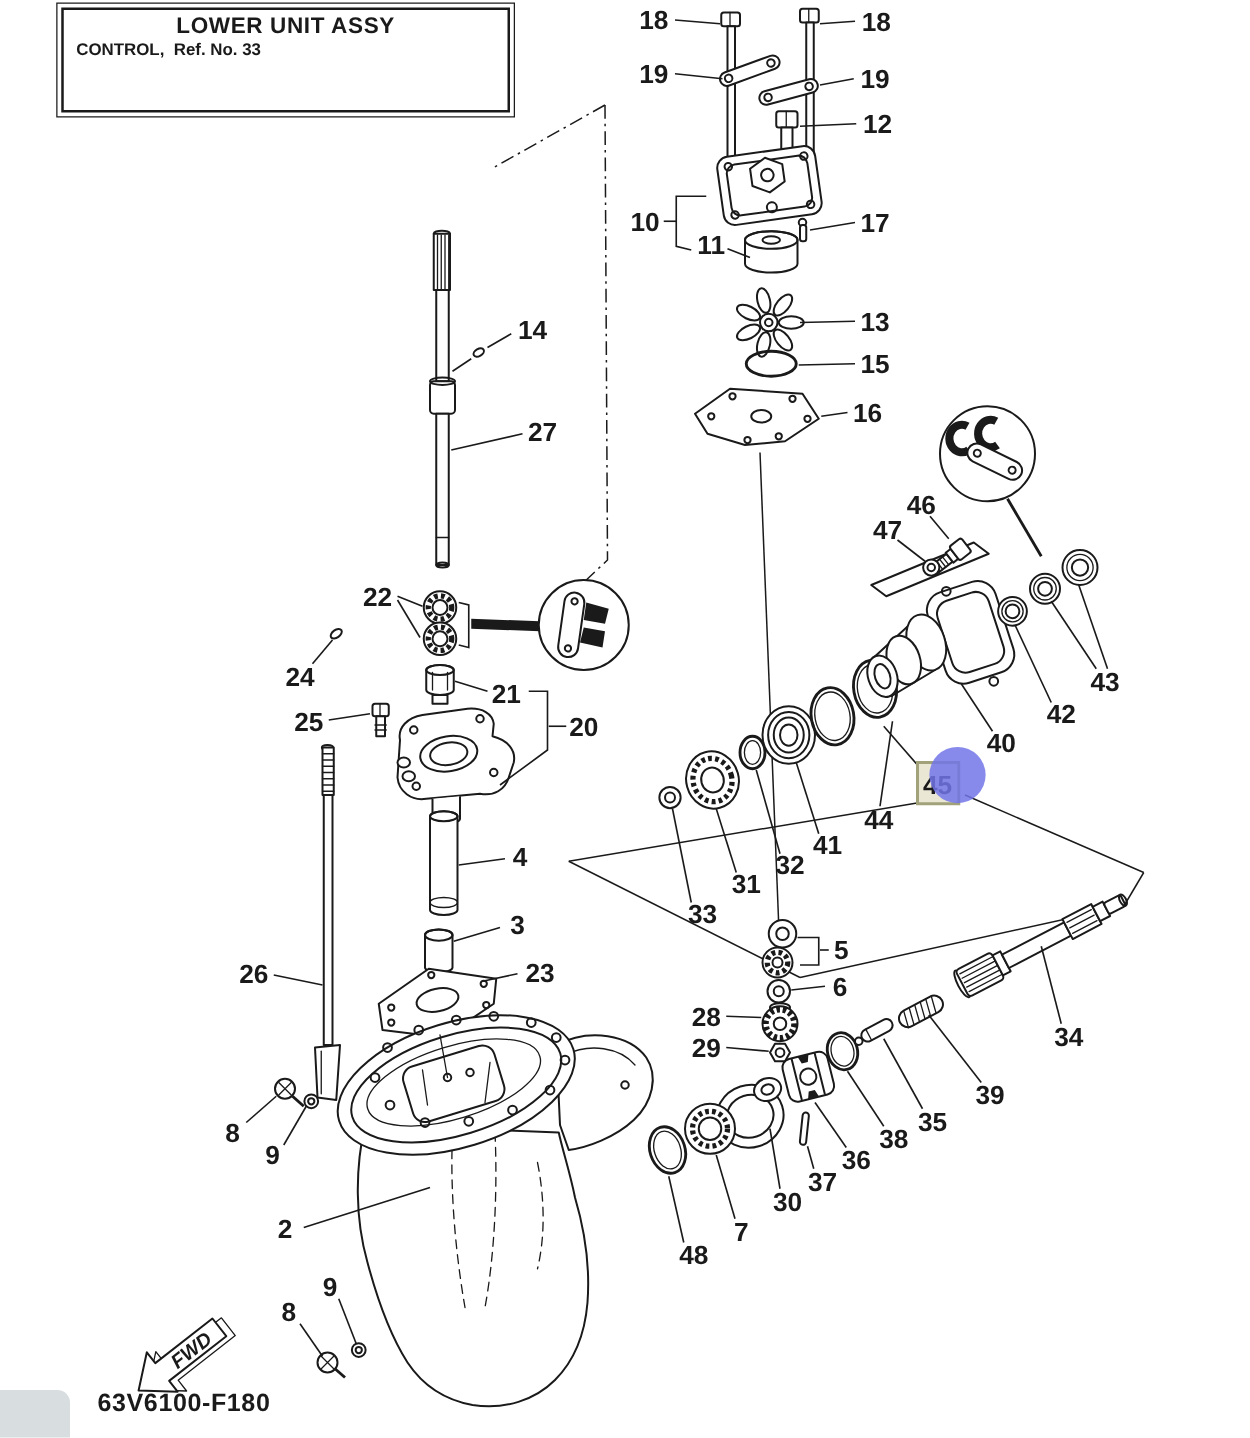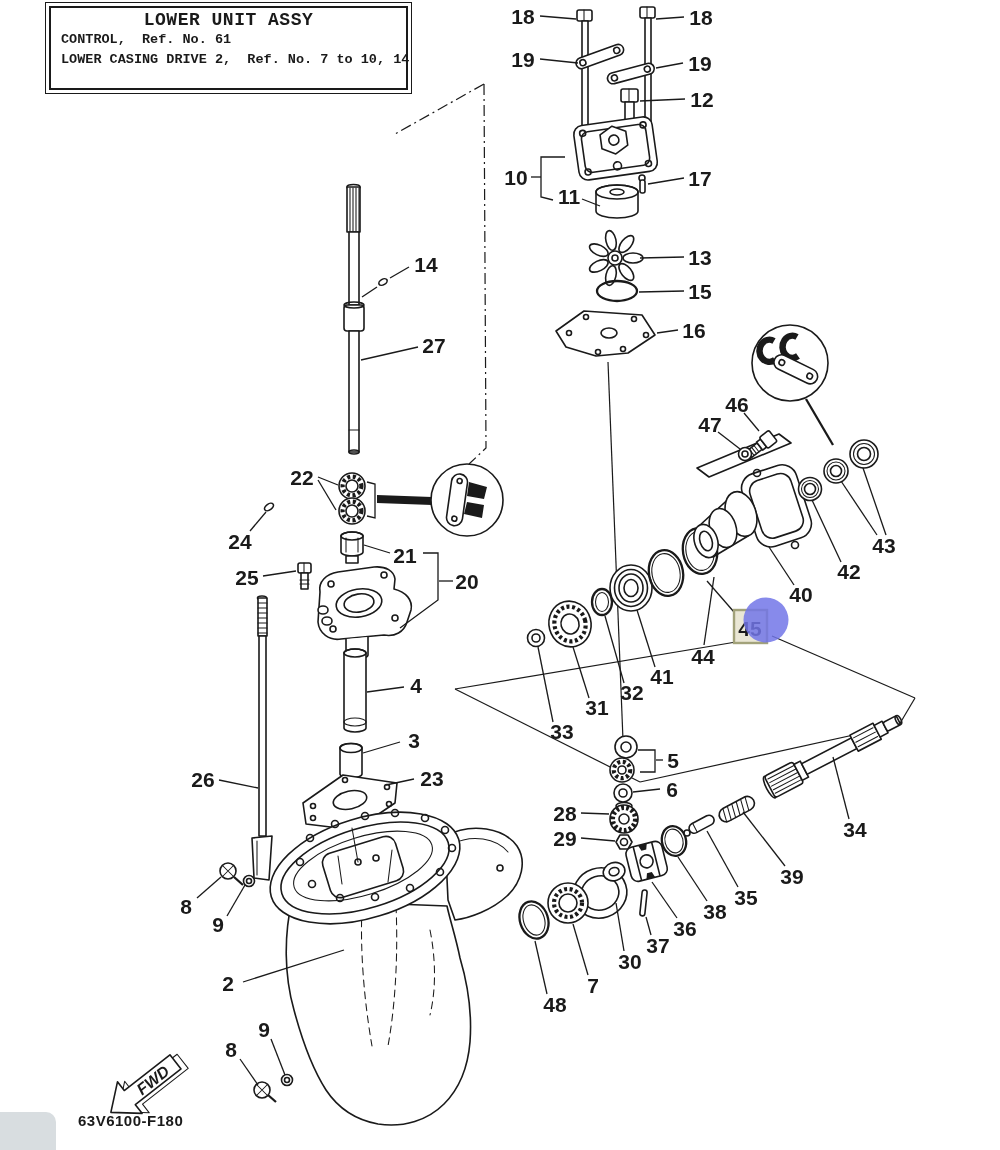--- a/index.html
+++ b/index.html
@@ -25,24 +25,24 @@
   .gl{stroke:var(--ink);fill:none;stroke-width:6.5;}
   .leader{stroke:var(--ink);stroke-width:1.3;fill:none;}
   .cline{stroke:var(--ink);stroke-width:1.2;fill:none;}
   .callout{font:700 21px "Liberation Sans",sans-serif;fill:var(--ink);text-anchor:middle;cursor:pointer;}
   .hl-box{fill:var(--hl-fill);stroke:var(--hl-border);stroke-width:2.4;}
   .cursor-dot{fill:var(--cursor);opacity:.85;}
   
   .title-box{position:absolute;left:45px;top:2px;width:367px;height:92px;
     border:1.5px solid var(--ink);background:#fff;box-sizing:border-box;}
   .title-box .inner{position:absolute;inset:3px;border:2px solid var(--ink);
-    padding:2px 10px 0 10px;box-sizing:border-box;font-family:Liberation Mono, monospace;}
+    padding:2px 10px 0 10px;box-sizing:border-box;}
   .tb-title{font-weight:700;font-size:18px;text-align:center;letter-spacing:.5px;line-height:20px;}
   .tb-line{font-weight:700;font-size:13.5px;line-height:19.5px;white-space:pre;}
-  .part-code{position:absolute;left:78px;top:1112px;font-weight:700;font-size:15px;letter-spacing:.5px;}
+  .part-code{position:absolute;left:78px;top:1112px;font-weight:700;font-size:20px;letter-spacing:.5px;}
   .corner-square{position:absolute;left:-16px;top:1112px;width:72px;height:55px;
     background:var(--corner);border-radius:10px;}
 </style>
 </head>
 <body>
 
 <div class="stage">
 
 <svg id="diagram-svg" width="1000" height="1150" viewBox="0 0 1000 1150">
 
@@ -547,21 +547,20 @@
         <text x="264" y="1029" dy="0.36em" class="callout">9</text>
       </g>
   <g id="layer-cursor">
         <circle cx="766" cy="620" r="22.5" class="cursor-dot"></circle>
       </g>
 </svg>
 
 <div class="title-box">
   <div class="inner">
     <div class="tb-title">LOWER UNIT ASSY</div>
-    <div class="tb-line">CONTROL,  Ref. No. 61</div>
-    <div class="tb-line">LOWER CASING DRIVE 2,  Ref. No. 7 to 10, 14</div>
+    <div class="tb-line">CONTROL,  Ref. No. 33</div>
   </div>
 </div>
 
 <div class="part-code">63V6100-F180</div>
 <div class="corner-square"></div>
 
 </div>
 
 </body></html>

